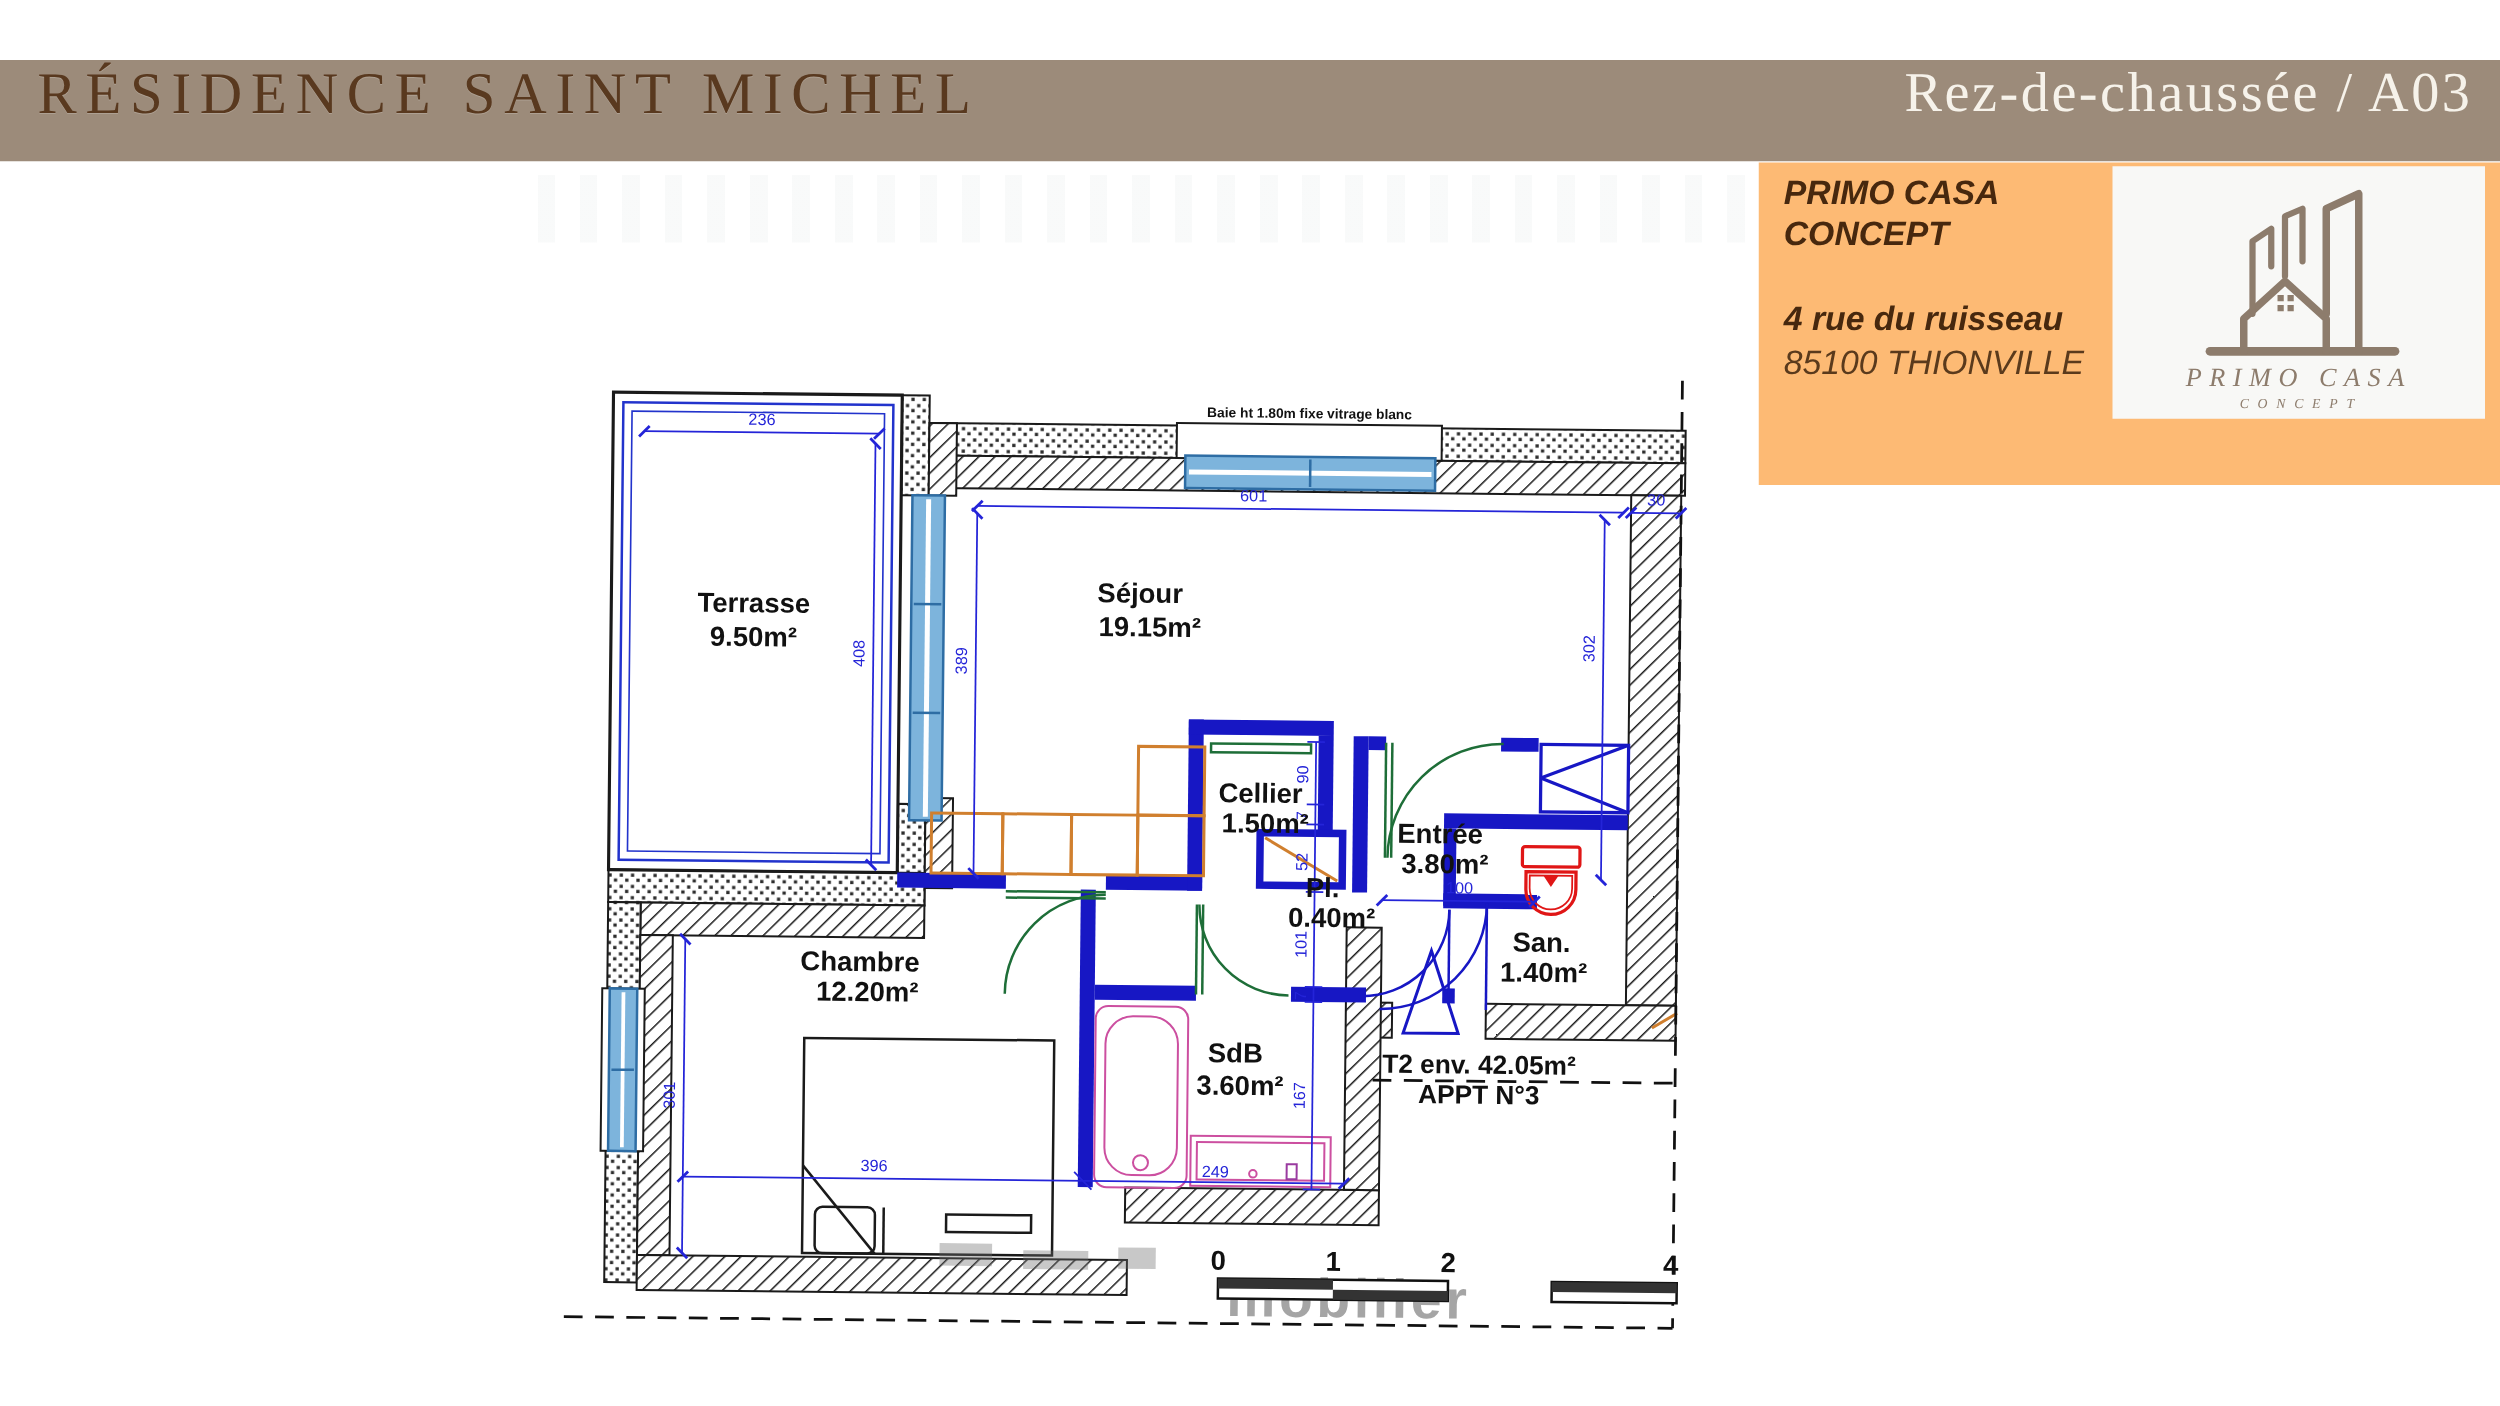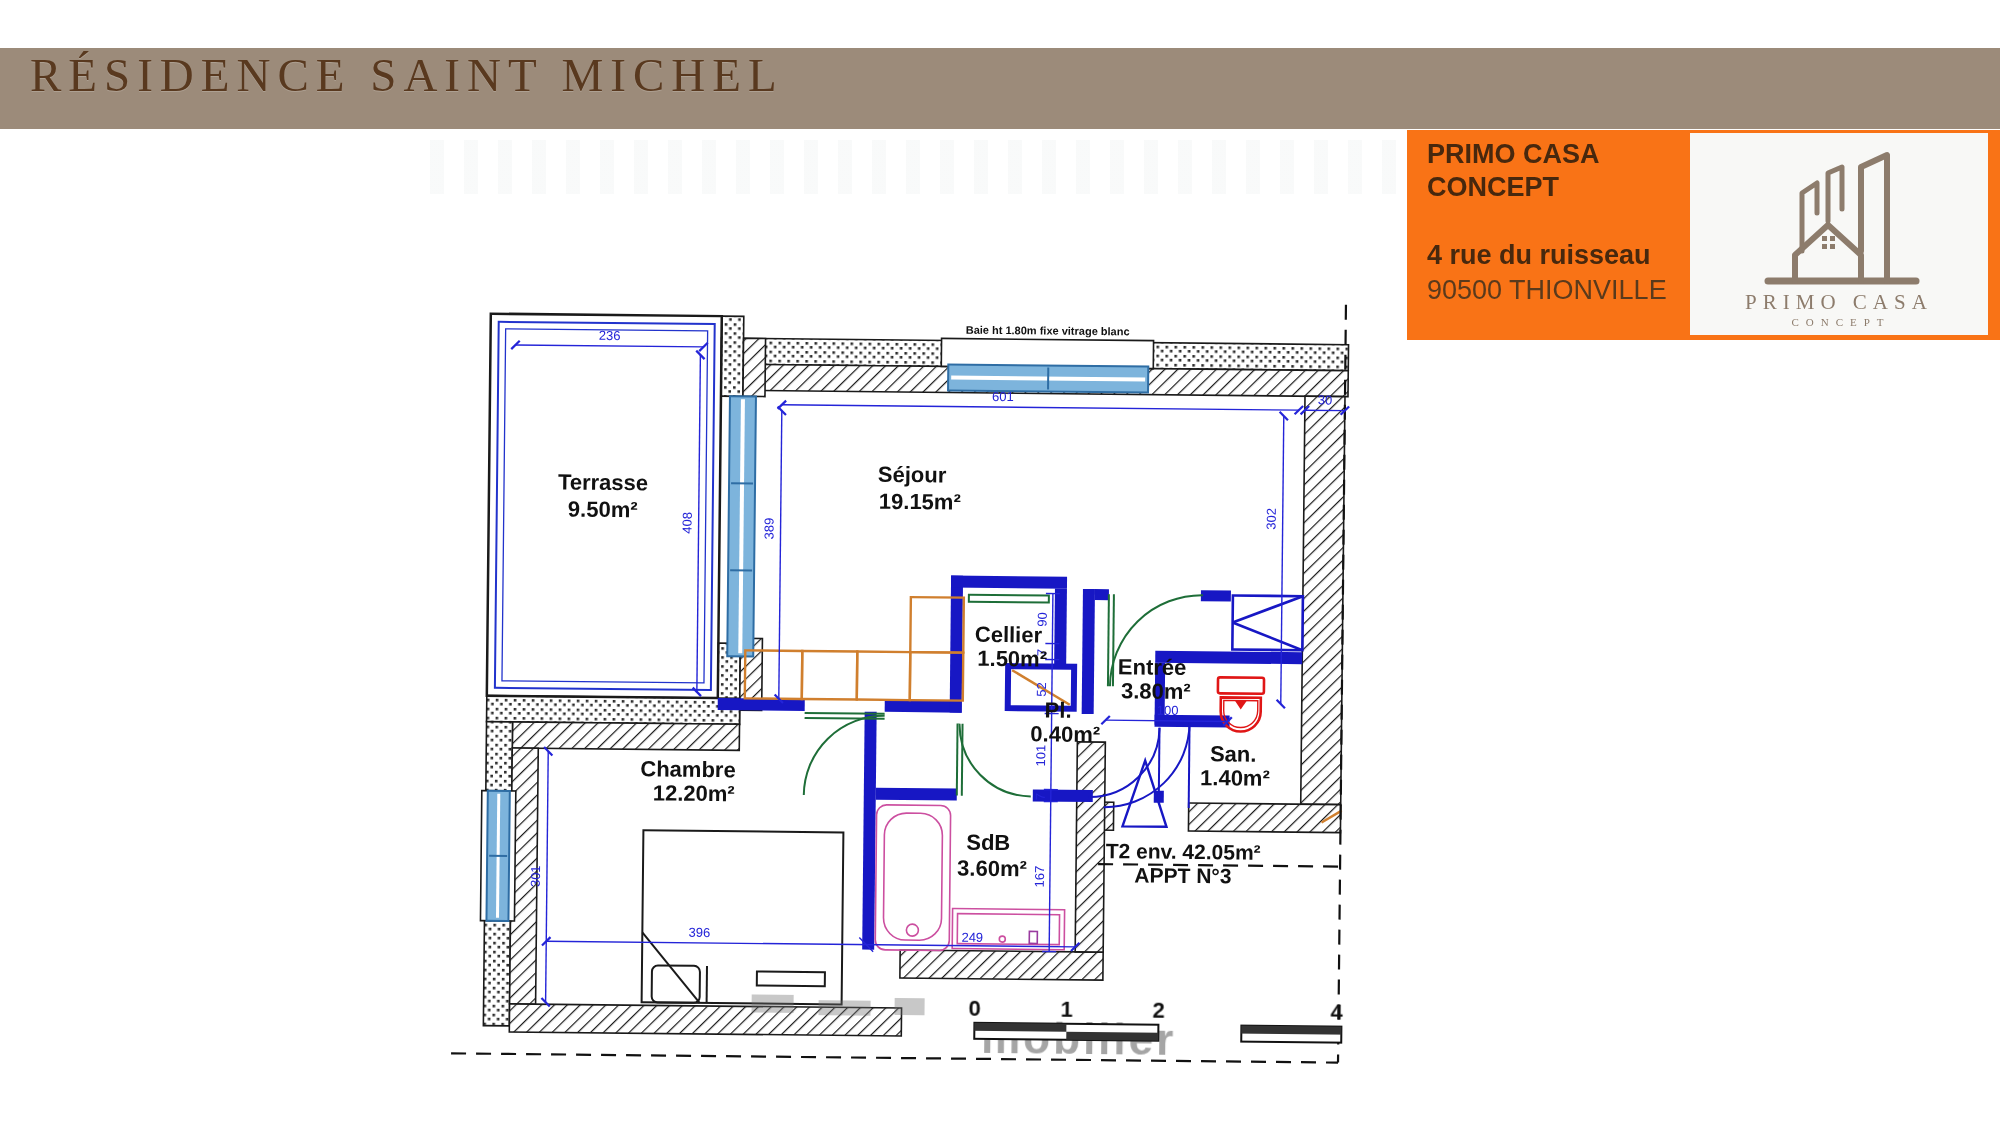--- a/index.html
+++ b/index.html
@@ -5,21 +5,21 @@
   html,body{margin:0;padding:0;background:#fff;width:2000px;height:1125px;overflow:hidden;
     font-family:"Liberation Sans",sans-serif;position:relative;}
   .stage{position:absolute;inset:0;width:2000px;height:1125px;}
   
   .band{position:absolute;left:0;top:48px;width:2000px;height:81px;background:#9c8b7a;
     display:flex;justify-content:space-between;box-sizing:border-box;padding:0 22px 0 30px;}
   .band .lt{font-family:"Liberation Serif",serif;font-size:47px;letter-spacing:7px;color:#59391f;
     text-shadow:0 1px 0 rgba(255,255,255,.18);}
   .band .rt{font-family:"Liberation Serif",serif;font-size:45px;letter-spacing:2px;color:#f6f2ea;}
   
-  .panel{position:absolute;left:1407px;top:130px;width:593px;height:210px;background:#f97316;}
+  .panel{position:absolute;left:1407px;top:130px;width:593px;height:258px;background:#fdba74;font-style:italic;}
   .panel .txt{position:absolute;left:20px;top:8px;color:#47280e;}
   .panel .nm{font-size:27px;font-weight:bold;line-height:33px;}
   .panel .ad1{font-size:27px;font-weight:bold;margin-top:36px;}
   .panel .ad2{font-size:27px;font-weight:normal;margin-top:4px;color:#5a3a1c;}
   .card{position:absolute;left:283px;top:3px;width:298px;height:202px;background:#f8f8f6;}
   
   .ghost{position:absolute;left:430px;top:140px;width:1130px;height:54px;opacity:.5;
     background:repeating-linear-gradient(90deg,rgba(185,198,198,.18) 0 14px,transparent 14px 34px);}
   svg text{font-family:"Liberation Sans",sans-serif;}
   .roomname{font-size:22px;font-weight:bold;fill:#111;}
@@ -31,30 +31,31 @@
   .logo-title{font-family:"Liberation Serif",serif;font-size:21px;letter-spacing:6px;fill:#8d7c6c;}
   .logo-sub{font-family:"Liberation Serif",serif;font-size:11px;letter-spacing:7px;fill:#8d7c6c;}
 </style>
 </head>
 <body>
 
 <div class="stage">
 
   <div class="band">
     <span class="lt">RÉSIDENCE SAINT MICHEL</span>
+    <span class="rt">Rez-de-chaussée / A03</span>
   </div>
 
   <div class="ghost"></div>
 
   <div class="panel">
     <div class="txt">
       <div class="nm">PRIMO CASA</div>
       <div class="nm">CONCEPT</div>
       <div class="ad1">4 rue du ruisseau</div>
-      <div class="ad2">90500 THIONVILLE</div>
+      <div class="ad2">85100 THIONVILLE</div>
     </div>
     <div class="card">
       <svg width="298" height="202" viewBox="0 0 298 202">
         <g stroke="#8d7c6c" fill="none" stroke-linejoin="round" stroke-linecap="round">
           <line x1="78" y1="148" x2="226" y2="148" stroke-width="7"></line>
           <path d="M105,148 V122 L138,92 L171,122 V148" stroke-width="6"></path>
           <path d="M112,118 L112,60 L127,50 L127,80" stroke-width="5"></path>
           <path d="M138,88 L138,40 L152,34 L152,76" stroke-width="5"></path>
           <path d="M171,118 L171,34 L197,22 L197,148" stroke-width="6"></path>
         </g>

